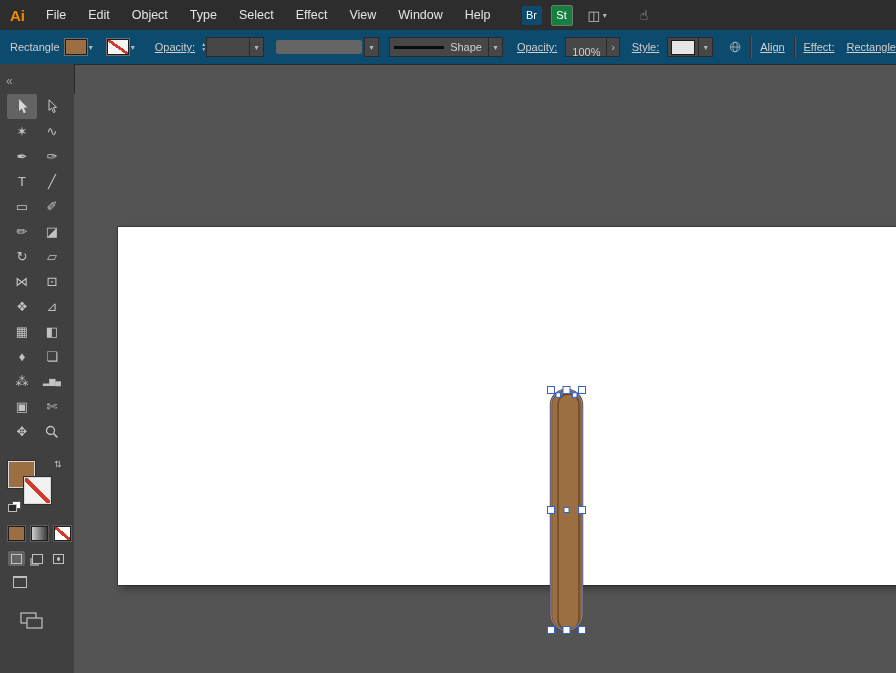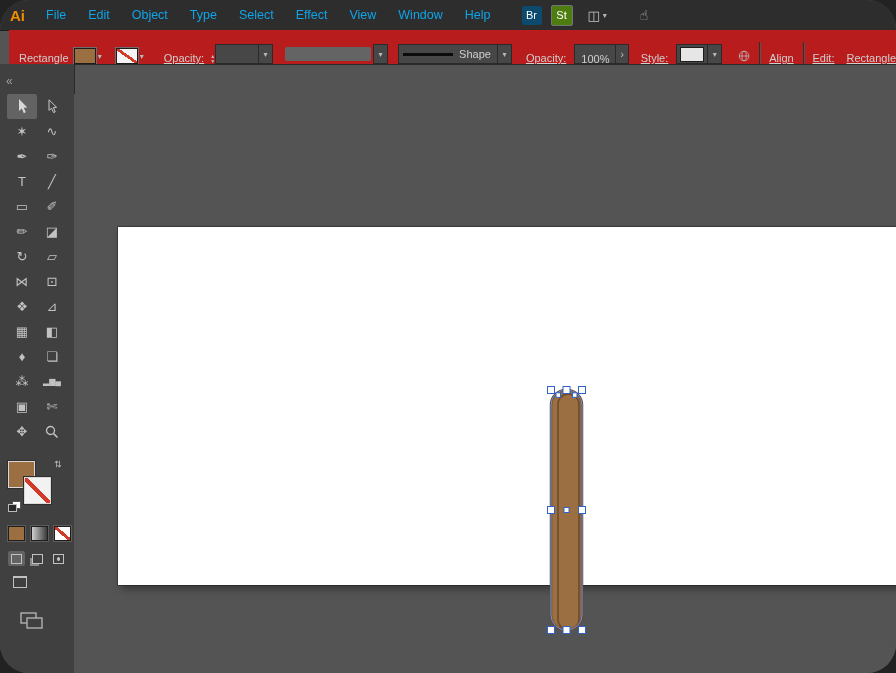--- a/index.html
+++ b/index.html
@@ -1,36 +1,36 @@
 <!DOCTYPE html>
 <html><head>
 <meta charset="utf-8">
 <style>
   html,body{margin:0;padding:0;background:#222;}
   .app{position:relative;width:896px;height:673px;overflow:hidden;
        font-family:"Liberation Sans","DejaVu Sans",sans-serif;color:#d6d6d6;
-       background:#545454;border-radius:29px;}
+       background:#545454;}
 
   
   .menu-bar{position:absolute;top:0;left:0;right:0;height:30px;background:#2d2d2d;
             border-bottom:1px solid #1e1e1e;display:flex;align-items:center;}
   .logo{color:#ef8d00;font-weight:bold;font-size:15px;margin:0 10px 0 10px;}
-  .menu-item{font-size:12.5px;color:#0ea5e9;padding:0 11px;cursor:default;}
+  .menu-item{font-size:12.5px;color:#e5e5e5;padding:0 11px;cursor:default;}
   .menu-right{display:flex;align-items:center;margin-left:20px;gap:9px;}
   .sq-btn{width:20px;height:19px;display:flex;align-items:center;justify-content:center;
           font-size:11px;color:#fff;border-radius:2px;}
   .br-btn{background:#0c4a6e;}
-  .st-btn{background:#4d7c0f;border:1px solid #757575;}
+  .st-btn{background:#15803d;border:1px solid #757575;}
   .arrange-btn{display:flex;align-items:center;gap:3px;color:#c3c3c3;font-size:13px;margin-left:6px;}
   .dd{font-size:8px;color:#b8b8b8;}
   .touch-btn{color:#b5b5b5;font-size:14px;margin-left:24px;}
 
   
-  .control-bar{position:absolute;top:30px;left:9px;right:0;height:34px;background:#b91c1c;
-               border-bottom:1px solid #292929;display:flex;align-items:flex-end;
+  .control-bar{position:absolute;top:30px;left:0;right:0;height:34px;background:#0c4a6e;
+               border-bottom:1px solid #292929;display:flex;align-items:center;
                font-size:11px;color:#cfcfcf;overflow:hidden;white-space:nowrap;}
   .ctl-type{margin-left:10px;width:72px;}
   .link{text-decoration:underline;cursor:default;}
   .combo{display:flex;align-items:center;gap:2px;}
   .sw{width:20px;height:14px;border:1px solid #1c1c1c;box-shadow:0 0 0 1px #6e6e6e;}
   .sw-fill{background:#9c6f42;}
   .sw-none{background:linear-gradient(to top right,rgba(0,0,0,0) 44%,#d23a2a 44%,#d23a2a 56%,rgba(0,0,0,0) 56%),#f4f4f4;}
   .stepper{display:flex;flex-direction:column;justify-content:center;line-height:5px;margin-left:6px;}
   .stepper span{font-size:5px;color:#c0c0c0;}
   .box{display:flex;align-items:center;height:18px;background:#474747;border:1px solid #2a2a2a;}
@@ -181,21 +181,21 @@
 
     <svg class="ml16" width="16" height="16" viewBox="0 0 16 16">
       <circle cx="8" cy="8" r="6.3" fill="none" stroke="#bfbfbf" stroke-width="1"></circle>
       <ellipse cx="8" cy="8" rx="2.8" ry="6.3" fill="none" stroke="#bfbfbf" stroke-width="1"></ellipse>
       <line x1="1.7" y1="8" x2="14.3" y2="8" stroke="#bfbfbf" stroke-width="1"></line>
     </svg>
 
     <span class="vr"></span>
     <span class="link">Align</span>
     <span class="vr"></span>
-    <span class="link">Edit:</span>
+    <span class="link">Effect:</span>
     <span class="link ml12">Rectangle</span>
   </div>
 
   <div class="toolbar">
     <span class="collapse">«</span>
 
     <div class="tools">
       <div class="tool active">
         <span class="ticon">
           <svg width="12" height="15" viewBox="0 0 12 15">

